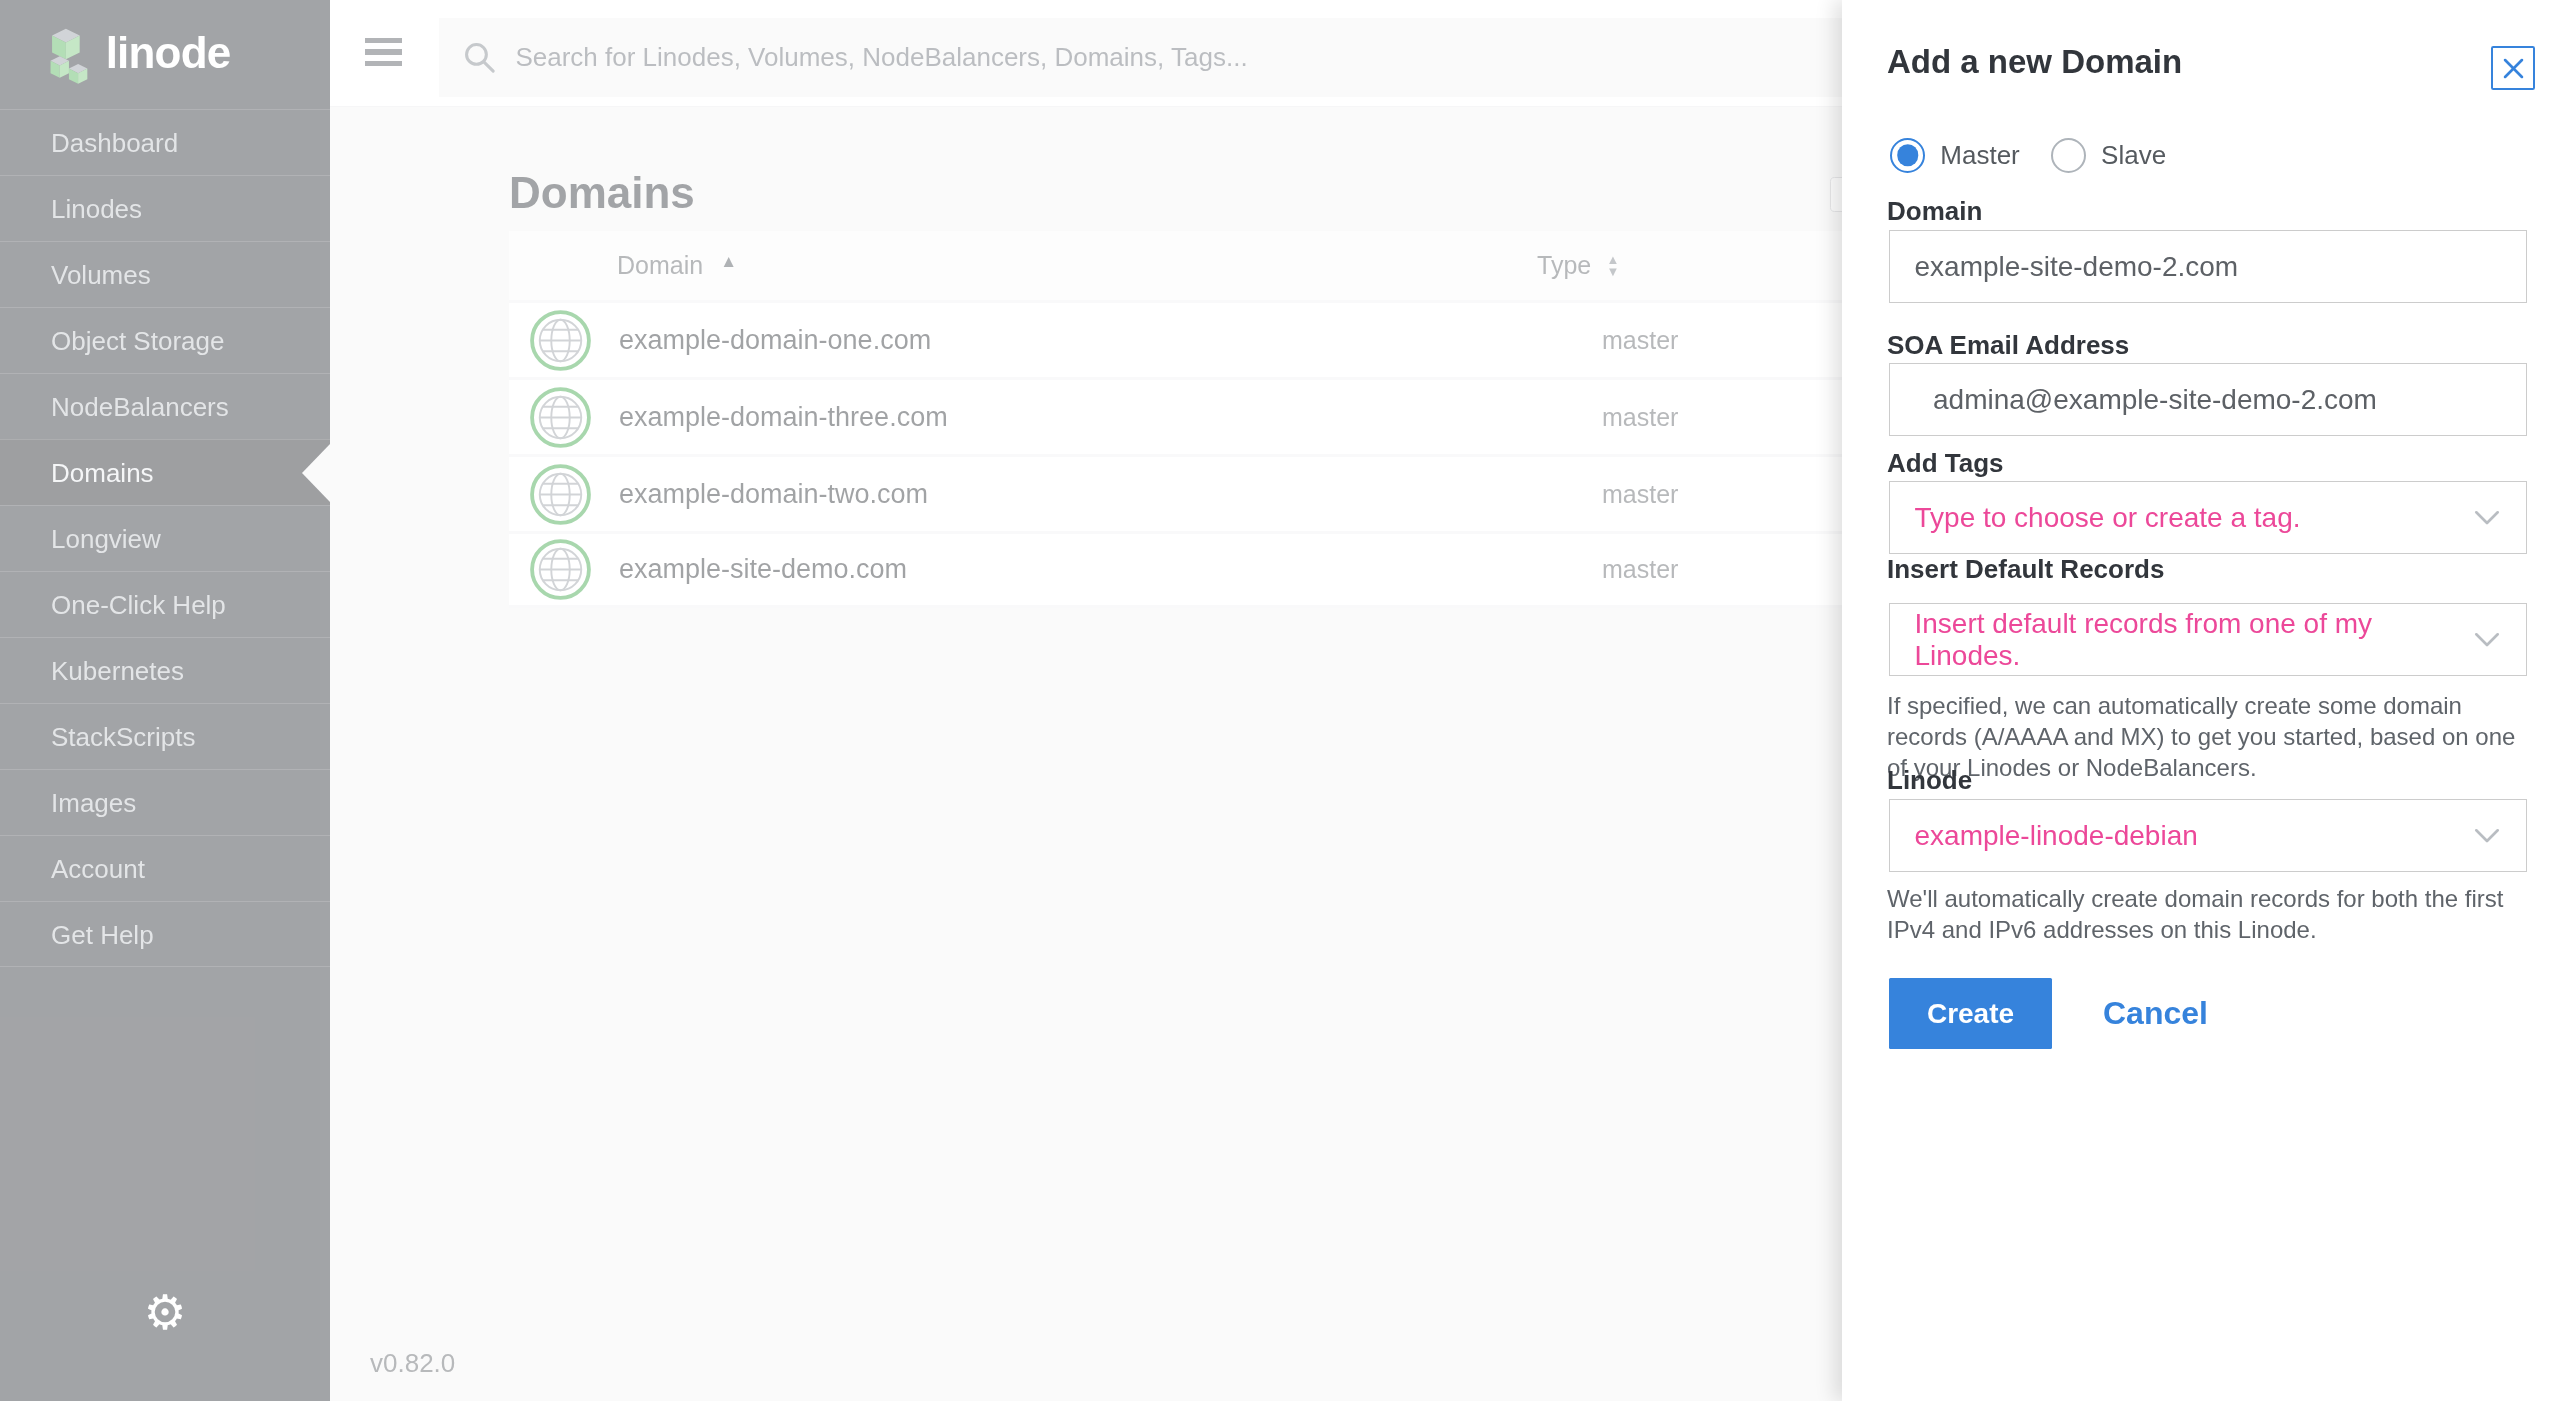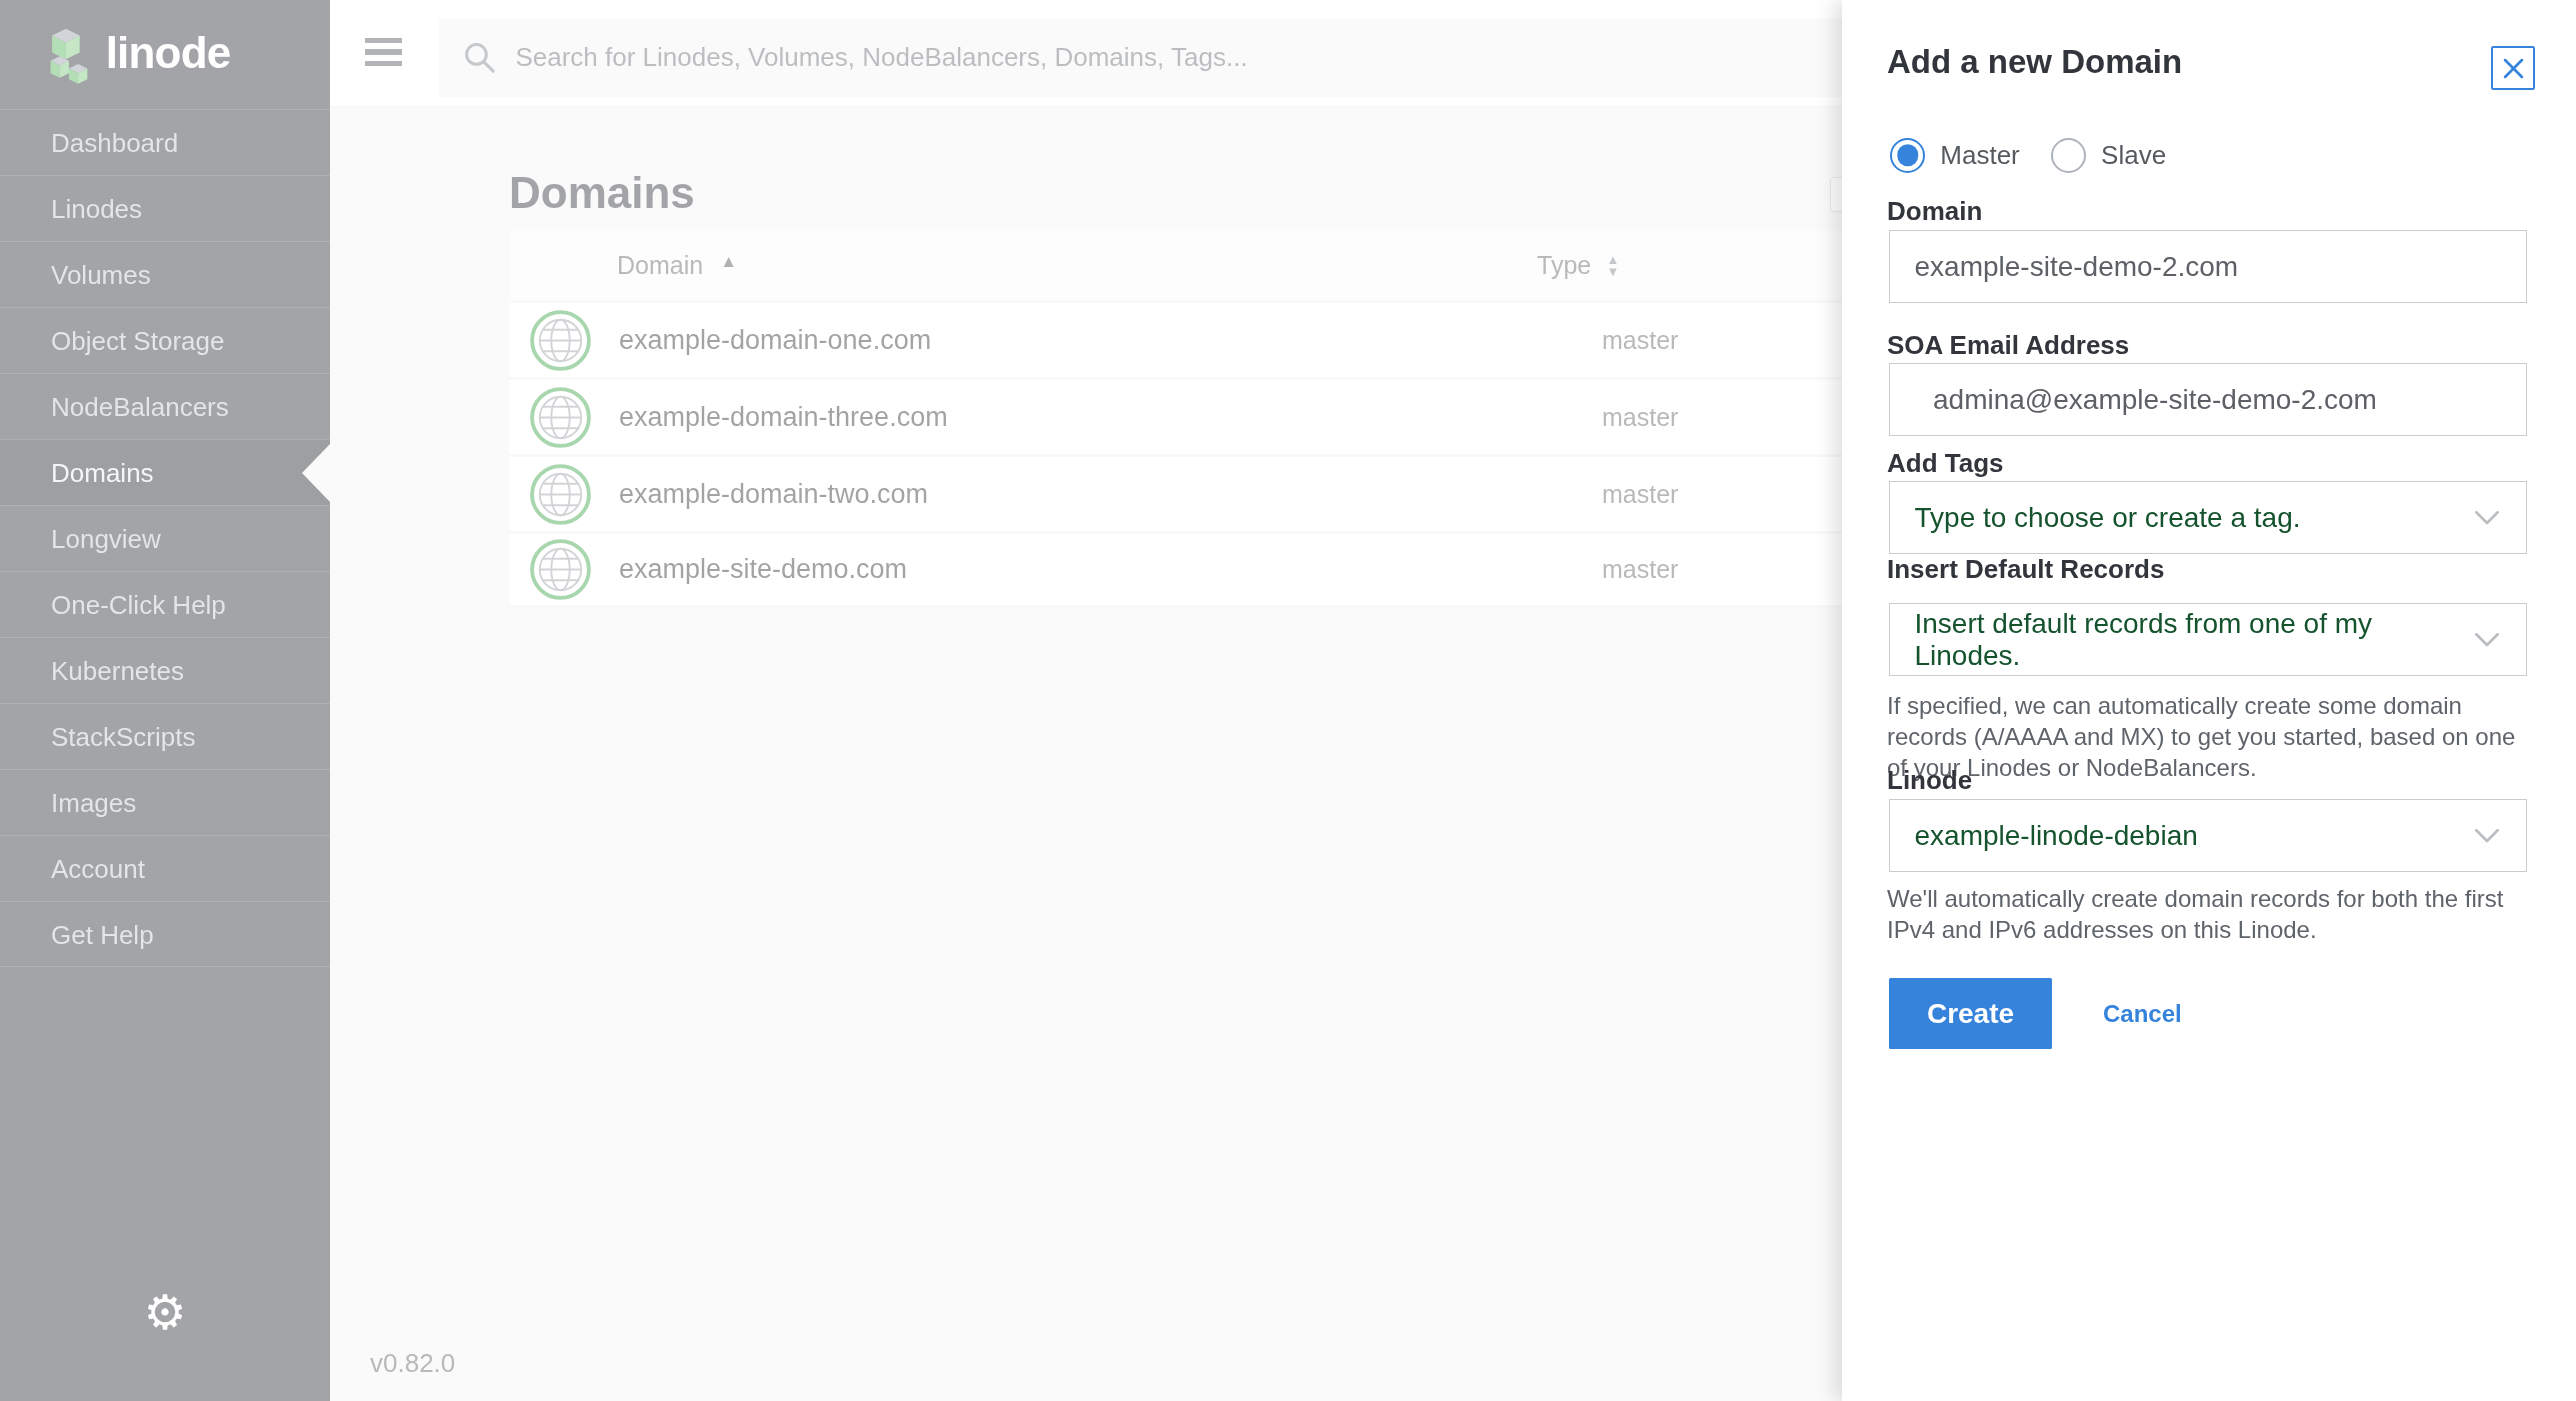--- a/index.html
+++ b/index.html
@@ -62,34 +62,34 @@
 
   .radio-row { position: absolute; left: 48px; top: 136px; height: 38px; display: flex; align-items: center; }
   .radio-outer { width: 35px; height: 35px; border-radius: 50%; border: 2.3px solid #3683dc; position: relative; cursor: pointer; flex: 0 0 auto; }
   .radio-outer.unchecked { border-color: #aeb4ba; }
   .radio-dot { position: absolute; left: 50%; top: 50%; transform: translate(-50%,-50%); width: 21.5px; height: 21.5px; border-radius: 50%; background: #3683dc; }
   .radio-label { font-size: 26px; color: #555a5f; margin-left: 15.3px; margin-right: 31px; }
 
   .f-label { position: absolute; left: 45px; font-size: 26px; font-weight: bold; color: #32363c; }
   .f-input { position: absolute; left: 47px; width: 638px; height: 73px; border: 1.5px solid #cccccc; background: #ffffff; font-family: "Liberation Sans", sans-serif; font-size: 28px; color: #5d6166; padding-left: 24.5px; outline: none; }
   .f-select { position: absolute; left: 47px; width: 638px; height: 73px; border: 1.5px solid #cccccc; background: #ffffff; display: flex; align-items: center; cursor: pointer; }
-  .f-select .val { font-size: 28px; color: #14532d; margin-left: 24.5px; flex: 1; }
+  .f-select .val { font-size: 28px; color: #ec4899; margin-left: 24.5px; flex: 1; }
   .f-select svg { margin-right: 26px; flex: 0 0 auto; }
   .helper { position: absolute; left: 45px; width: 650px; font-size: 24px; line-height: 31px; color: #5f646a; }
 
   .lbl-domain { top: 196px; } .inp-domain { top: 230px; }
   .lbl-soa { top: 330px; } .inp-soa { top: 363px; padding-left: 43px; }
   .lbl-tags { top: 448px; } .sel-tags { top: 481px; }
   .lbl-idr { top: 554px; text-align: right; } .sel-idr { top: 603px; gap: 12px; }
   .help-idr { top: 690px; }
   .lbl-linode { top: 765px; } .sel-linode { top: 799px; }
   .help-linode { top: 883px; }
 
   .create-btn { position: absolute; left: 47px; top: 978px; width: 163px; height: 71px; background: #3683dc; color: #ffffff; border: none; border-radius: 1.5px; font-family: "Liberation Sans", sans-serif; font-size: 28px; font-weight: bold; cursor: pointer; }
-  .cancel-btn { position: absolute; left: 261px; top: 978px; height: 71px; line-height: 71px; background: transparent; border: none; color: #3683dc; font-family: "Liberation Sans", sans-serif; font-size: 24px; font-weight: bold; cursor: pointer; }
+  .cancel-btn { position: absolute; left: 261px; top: 978px; height: 71px; line-height: 71px; background: transparent; border: none; color: #3683dc; font-family: "Liberation Sans", sans-serif; font-size: 32px; font-weight: bold; cursor: pointer; }
 </style>
 </head>
 <body>
 
 <div class="app">
 
   <aside class="sidebar">
     <div class="logo">
       <svg width="46" height="57" viewBox="0 0 60 74">
         <polygon points="22,2 40,11 22,20 4,11" fill="#9aa1a8"></polygon>

